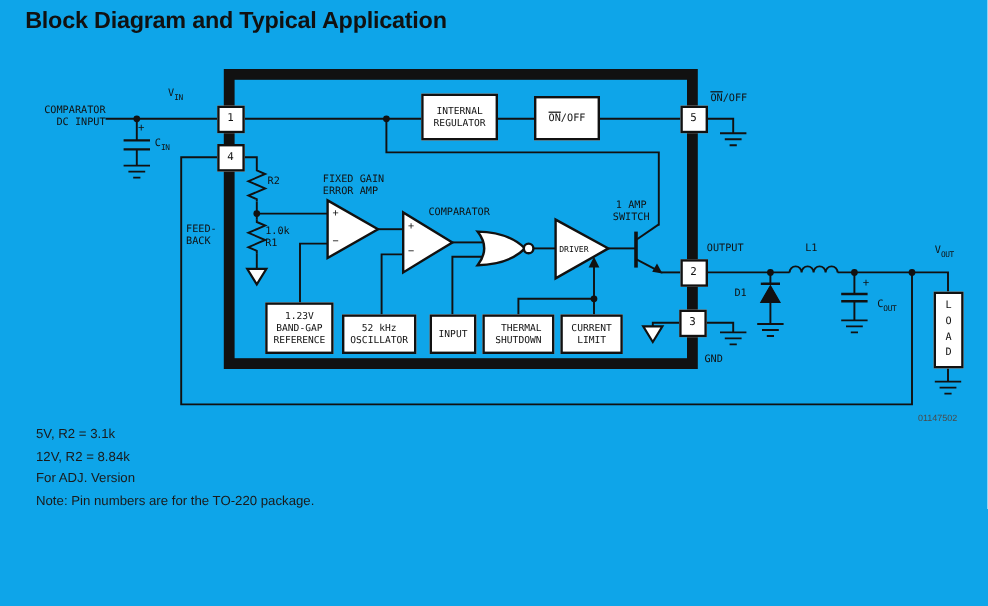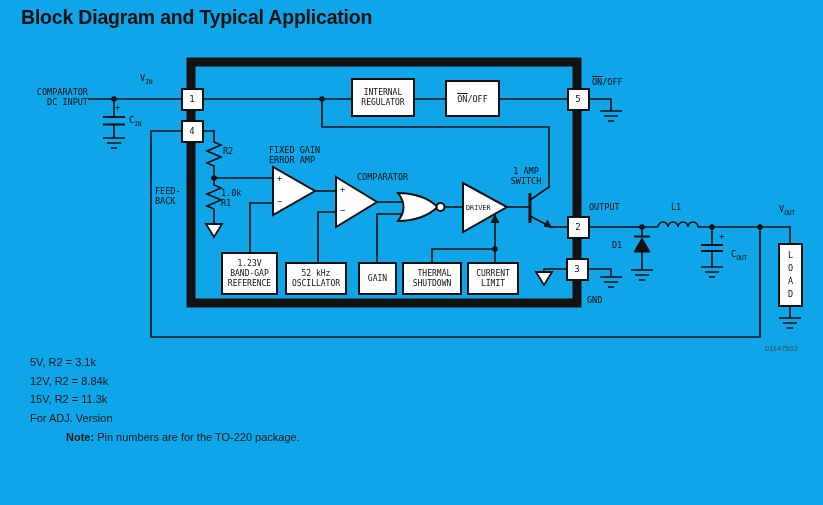--- a/index.html
+++ b/index.html
@@ -16,21 +16,21 @@
   .ovl  { text-decoration:overline; }
   .box  { position:absolute; box-sizing:border-box; background:#fff; border:2.5px solid #111;
           display:flex; align-items:center; justify-content:center; text-align:center;
           font:8px "DejaVu Sans Mono",monospace; line-height:10px; white-space:pre-line; color:#111; }
   .pin  { position:absolute; box-sizing:border-box; width:23px; height:23px; background:#fff;
           border:2.5px solid #111; display:flex; align-items:center; justify-content:center;
           font:9px "DejaVu Sans Mono",monospace; color:#111; }
   .fignum { position:absolute; left:765px; top:344px; font:7.5px "Liberation Sans",sans-serif; color:#4a4a4a; }
   .notes { position:absolute; left:30px; top:353px; font:11px "Liberation Sans",sans-serif;
            color:#1a1a1a; line-height:18.7px; }
-  .notes b { font-weight:bold;margin-left:36px; }
+  .notes b { font-weight:normal; }
 </style>
 </head>
 <body>
 
 <div class="stage">
 
   <svg width="823" height="505" viewBox="0 0 823 505">
     <g stroke="#111" stroke-width="1.6" fill="none">
       <path d="M88 99 H181"></path>
       <path d="M114 99 V117"></path>
@@ -114,21 +114,21 @@
   <div class="box" style="left:351px; top:78px; width:64px; height:39px;">INTERNAL
 REGULATOR</div>
   <div class="box" style="left:445px; top:80px; width:55px; height:37px; font-size:8.5px;">
     <span><span class="ovl">ON</span><span>/OFF</span></span>
   </div>
   <div class="box" style="left:221px; top:252px; width:57px; height:43px;">1.23V
 BAND-GAP
 REFERENCE</div>
   <div class="box" style="left:285px; top:262px; width:62px; height:33px;">52 kHz
 OSCILLATOR</div>
-  <div class="box" style="left:358px; top:262px; width:39px; height:33px;">GAIN</div>
+  <div class="box" style="left:358px; top:262px; width:39px; height:33px;">INPUT</div>
   <div class="box" style="left:402px; top:262px; width:60px; height:33px;text-align:right;">THERMAL
 SHUTDOWN</div>
   <div class="box" style="left:467px; top:262px; width:52px; height:33px;">CURRENT
 LIMIT</div>
   <div class="box" style="left:778px; top:243px; width:25px; height:64px; font-size:8.5px; line-height:13px;">L
 O
 A
 D</div>
 
   <div class="pin" style="left:180.5px; top:87.5px;">1</div>
@@ -163,18 +163,17 @@
   <div class="lbl" style="left:612px; top:241px;">D1</div>
   <div class="lbl" style="left:671px; top:203px;">L1</div>
   <div class="lbl" style="left:719px; top:232px; font-size:9px;">+</div>
   <div class="lbl" style="left:731px; top:250px;"><span>C</span><span class="sub">OUT</span></div>
   <div class="lbl" style="left:779px; top:205px;"><span>V</span><span class="sub">OUT</span></div>
   <div class="fignum">01147502</div>
 
   <div class="notes">
     <div>5V, R2 = 3.1k</div>
     <div>12V, R2 = 8.84k</div>
-    <div>15V, R2 = 11.3k</div>
     <div>For ADJ. Version</div>
     <div><b>Note:</b><span> Pin numbers are for the TO-220 package.</span></div>
   </div>
 
 </div>
 
 </body></html>

